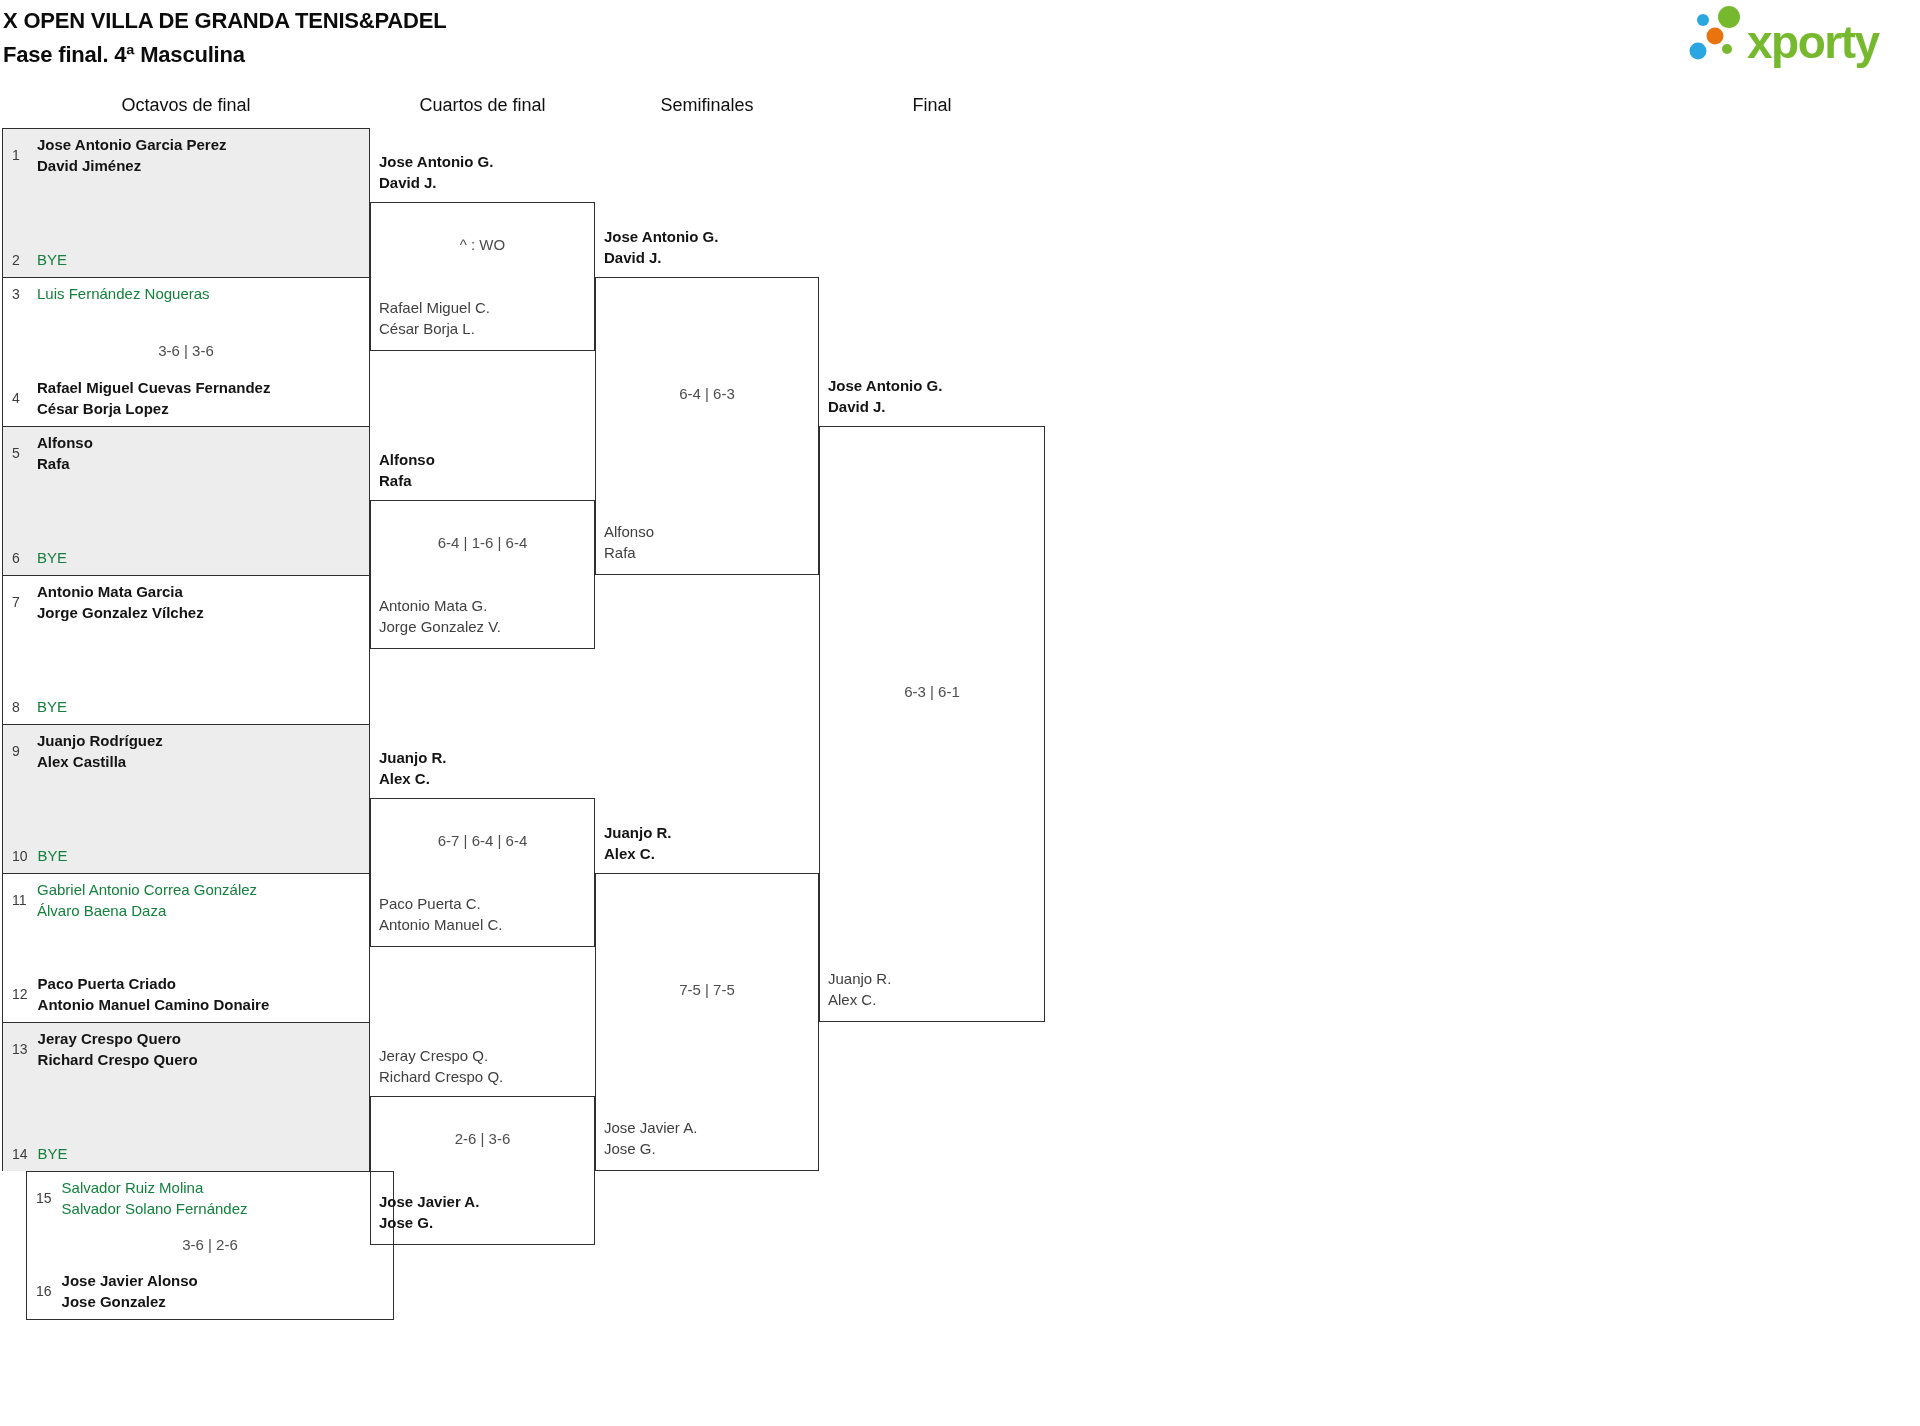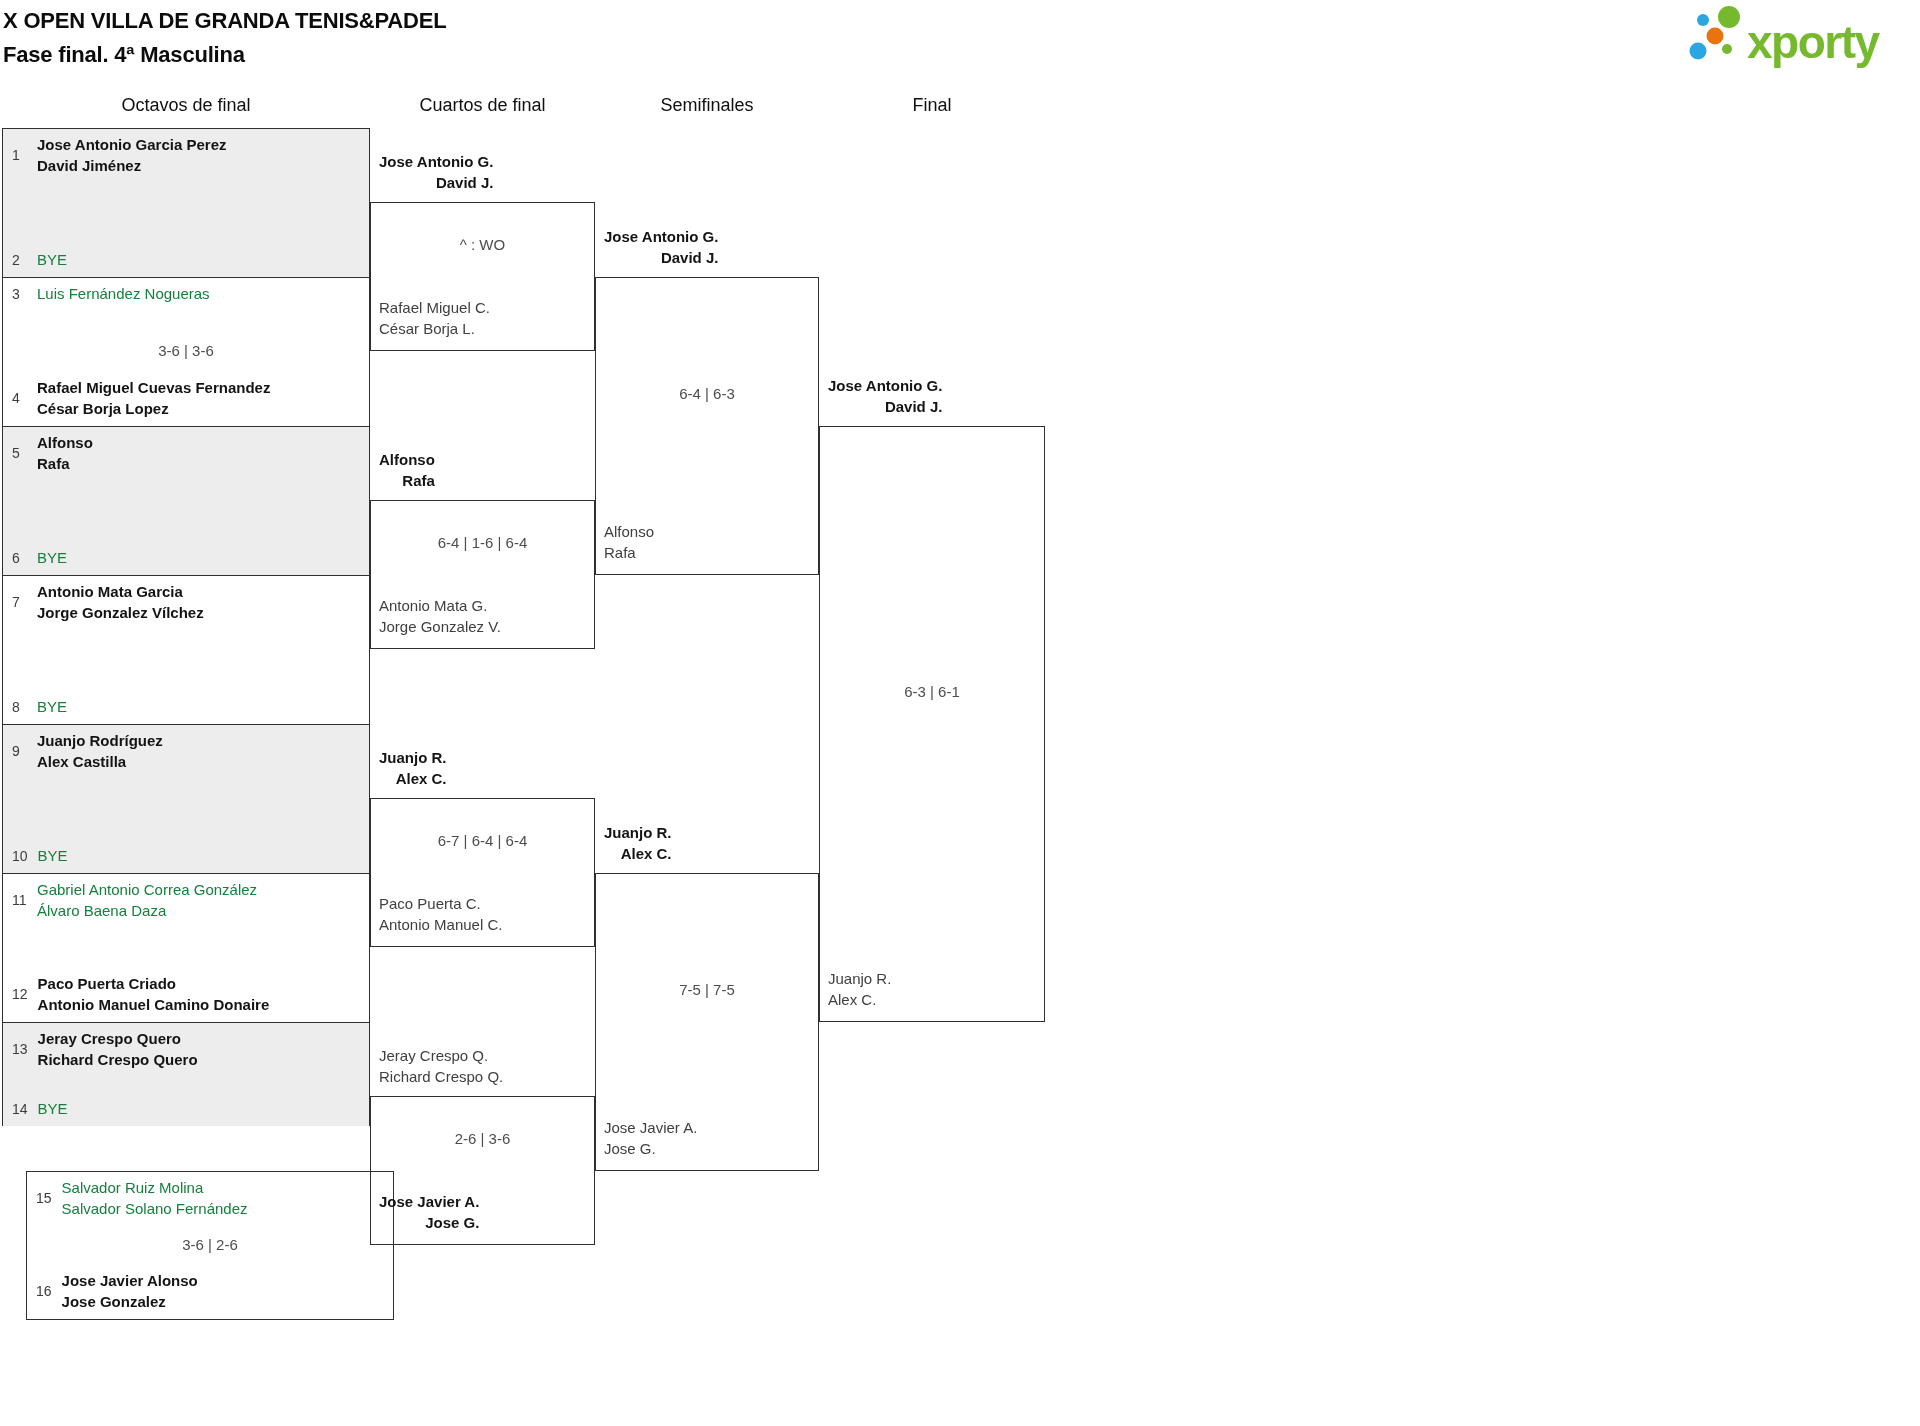--- a/index.html
+++ b/index.html
@@ -27,21 +27,21 @@
   .name.w{font-weight:bold;color:#141414;}
   .line{display:block;}
   .line:empty{display:none;}
 
   .score{position:absolute;left:0;right:0;text-align:center;font-size:15px;color:#4d4d4d;}
   .score:empty{display:none;}
   .r1 .score{top:50%;margin-top:-10px;}
   .rx .score{top:calc(50% - 41px);}
 
   .team-label{position:absolute;left:8px;font-size:15px;line-height:21px;color:#3f3f3f;white-space:nowrap;}
-  .team-label.w{font-weight:bold;color:#141414;text-align:right;}
+  .team-label.w{font-weight:bold;color:#141414;}
   .top-label{bottom:100%;margin-bottom:10px;}
   .bottom-label{bottom:11px;}
 </style>
 </head>
 <body>
 
 <div class="stage">
 
   <div class="title">
     <span>X OPEN VILLA DE GRANDA TENIS&amp;PADEL</span>
@@ -158,21 +158,21 @@
 
     <div class="slot bottom">
       <span class="num">12</span>
       <span class="name w">
         <span class="line">Paco Puerta Criado</span>
           <span class="line">Antonio Manuel Camino Donaire</span>
       </span>
     </div>
   </div>
 
-  <div class="box r1 shaded" style="top:1022px;height:104px;">
+  <div class="box r1 shaded" style="top:1022px;height:149px;">
     <div class="slot top">
       <span class="num">13</span>
       <span class="name w">
         <span class="line">Jeray Crespo Quero</span>
           <span class="line">Richard Crespo Quero</span>
       </span>
     </div>
 
     <div class="slot bottom">
       <span class="num">14</span>

